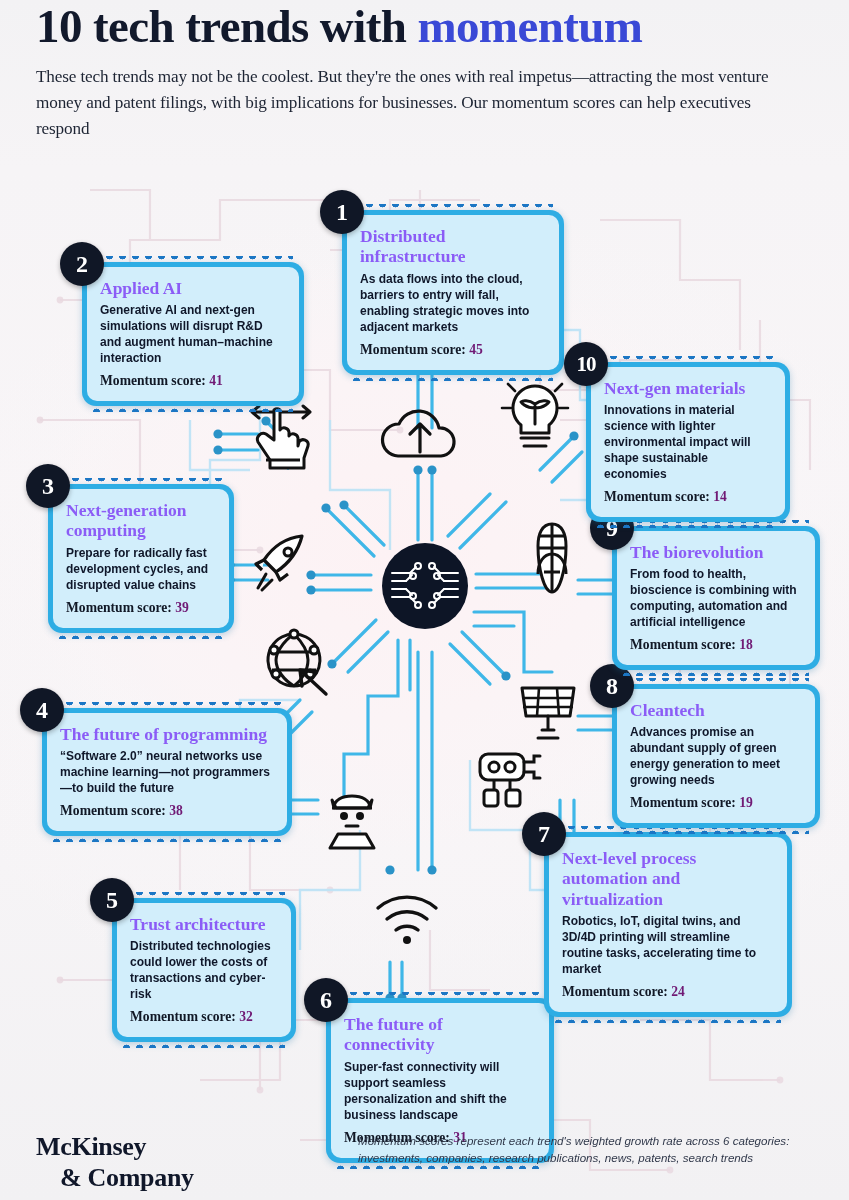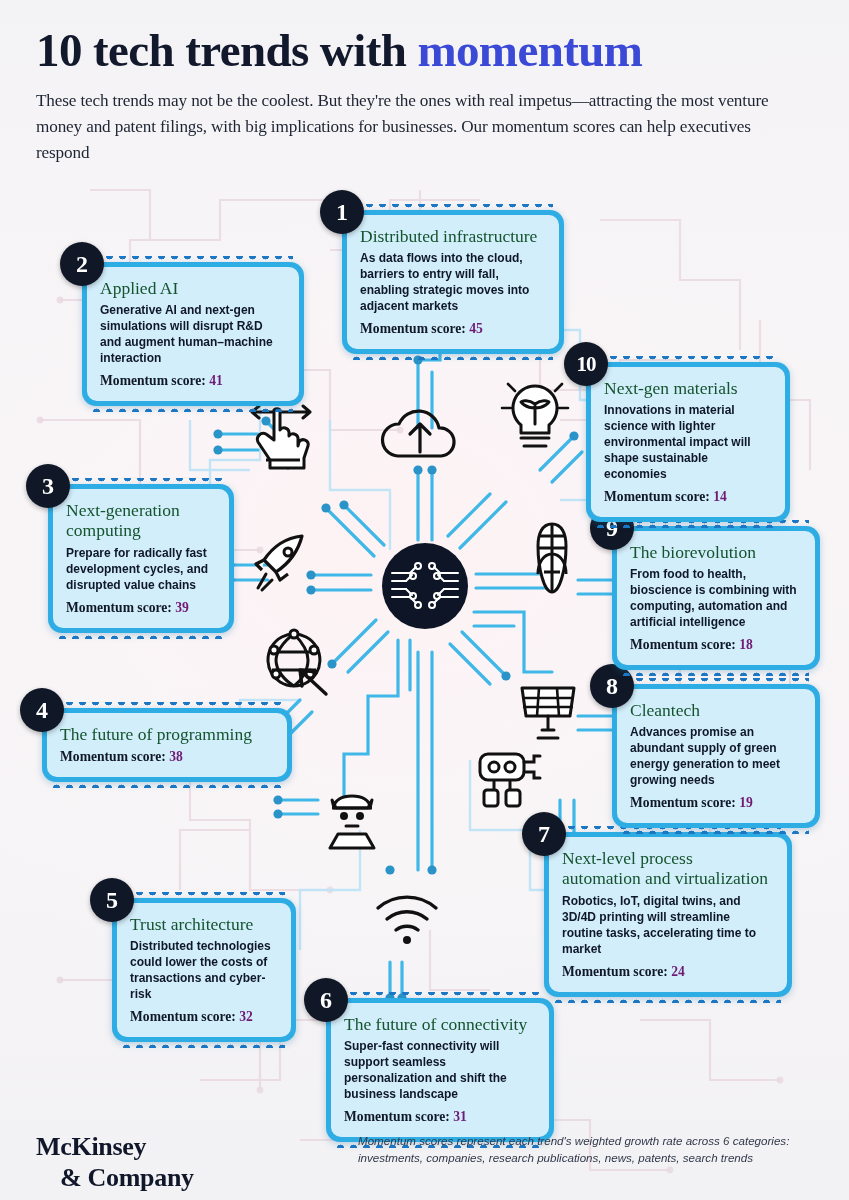--- a/index.html
+++ b/index.html
@@ -15,21 +15,21 @@
       radial-gradient(ellipse 520px 420px at 46% 46%, #fdf2f4 0%, #fbf4f6 40%, rgba(248,246,248,0) 72%),
       radial-gradient(ellipse 700px 560px at 50% 52%, #faf6f8 0%, rgba(244,243,245,0) 78%),
       linear-gradient(180deg,#f3f2f4 0%,#f6f4f6 14%,#f8f5f7 40%,#f6f4f6 72%,#f2f1f3 100%);
     overflow:hidden;
   }
 
   
   #circuit{position:absolute;inset:0;z-index:0;}
 
   
-  .header{position:absolute;left:36px;top:26px;width:790px;z-index:6;}
+  .header{position:absolute;left:36px;top:2px;width:790px;z-index:6;}
   .title{
     font-family:"Liberation Serif", serif;
     font-weight:bold;font-size:47px;line-height:1.06;
     color:#12192c;letter-spacing:-0.6px;margin:0;
   }
   .title .accent{color:#3a49d6;}
   .subtitle{
     margin:12px 0 0 0;font-size:17.2px;line-height:1.52;color:#1d2433;
     font-family:Liberation Serif, serif;letter-spacing:-0.15px;
     max-width:760px;
@@ -62,22 +62,22 @@
   .badge{
     position:absolute;left:-22px;top:-20px;z-index:7;
     width:44px;height:44px;border-radius:50%;
     background:#101726;color:#fff;
     display:flex;align-items:center;justify-content:center;
     font-family:"Liberation Serif", serif;font-weight:bold;font-size:24px;
     box-shadow:0 2px 5px rgba(0,0,0,.28);
   }
   .badge.wide{font-size:21px;letter-spacing:-1px;}
   .c-title{
-    font-family:"Liberation Serif", serif;font-weight:normal;
-    font-size:17.5px;line-height:1.17;color:#14532d;margin:0 0 5px 0;
+    font-family:"Liberation Serif", serif;font-weight:bold;
+    font-size:17.5px;line-height:1.17;color:#8b5cf6;margin:0 0 5px 0;
   }
   .c-desc{
     font-size:12px;line-height:1.33;color:#0f172a;margin:0 0 6px 0;font-weight:bold;
   }
   .c-score{
     font-family:"Liberation Serif", serif;font-weight:bold;
     font-size:13.6px;color:#111826;margin:0;
   }
   .c-score .val{color:#701a75;}
 
@@ -379,20 +379,21 @@
         <p class="c-score"><span>Momentum score: </span><span class="val">39</span></p>
       </div>
     </div>
   </div>
 
   <div class="card" style="left:42px;top:708px;width:250px;">
     <div class="badge">4</div>
     <div class="chip">
       <div class="chip-inner">
         <p class="c-title">The future of programming</p>
+        <p class="c-desc">“Software 2.0” neural networks use machine learning—not programmers—to build the future</p>
         <p class="c-score"><span>Momentum score: </span><span class="val">38</span></p>
       </div>
     </div>
   </div>
 
   <div class="card" style="left:112px;top:898px;width:184px;">
     <div class="badge">5</div>
     <div class="chip">
       <div class="chip-inner">
         <p class="c-title">Trust architecture</p>

